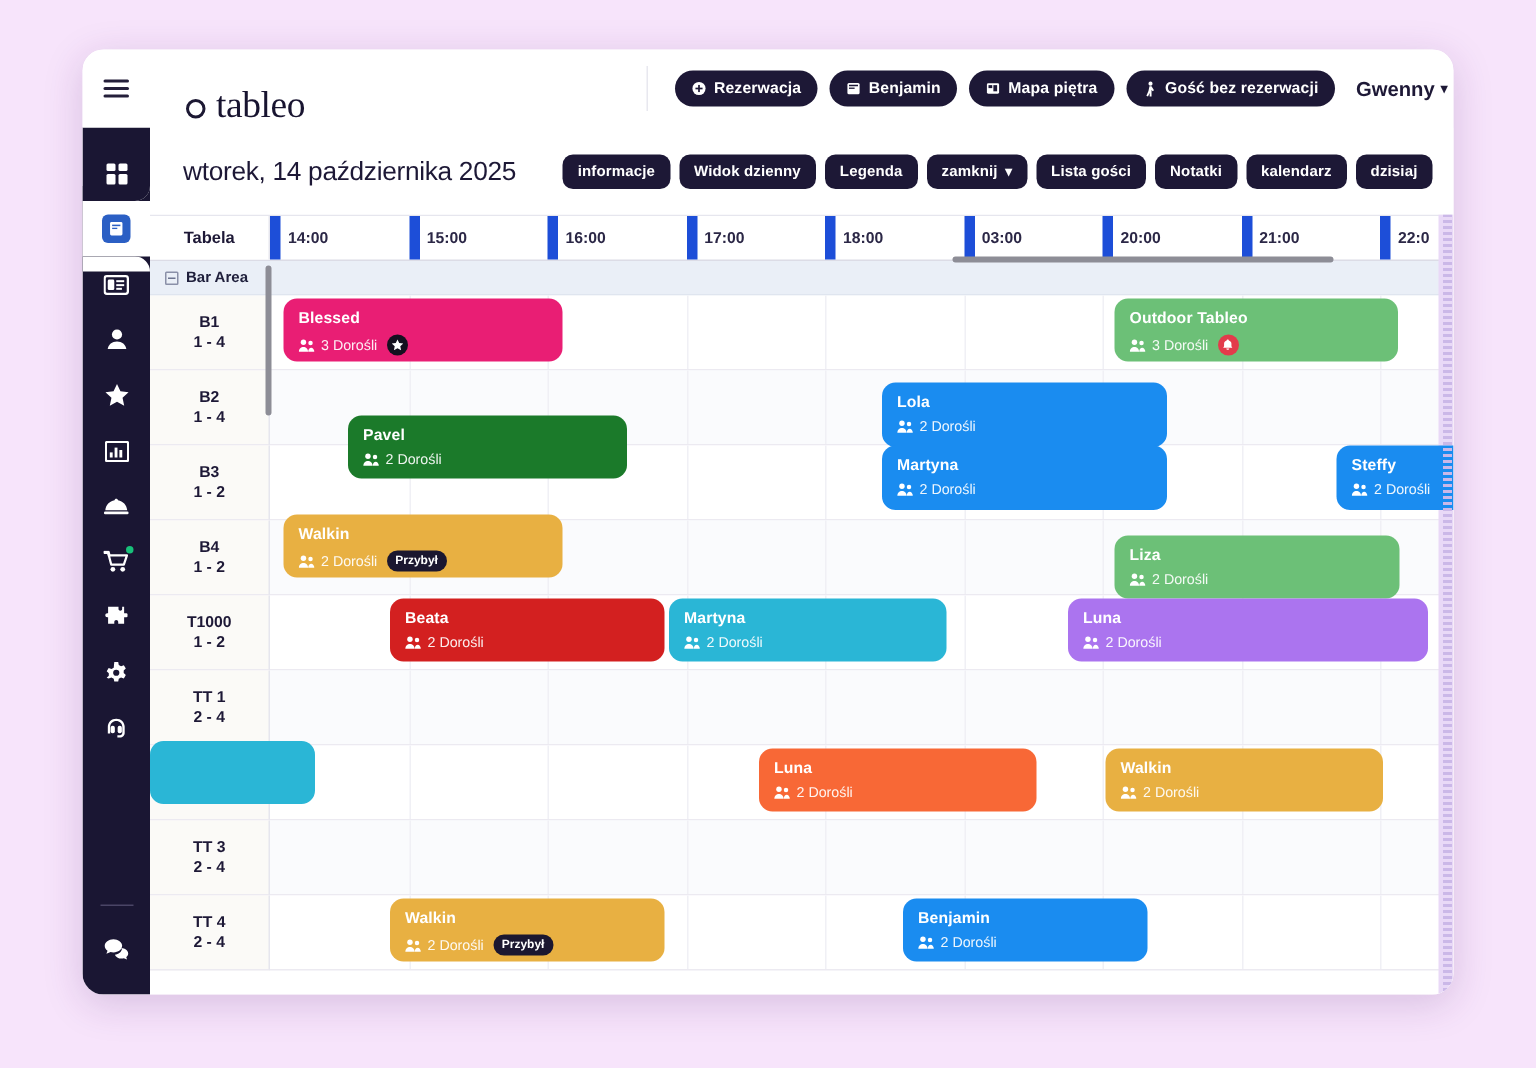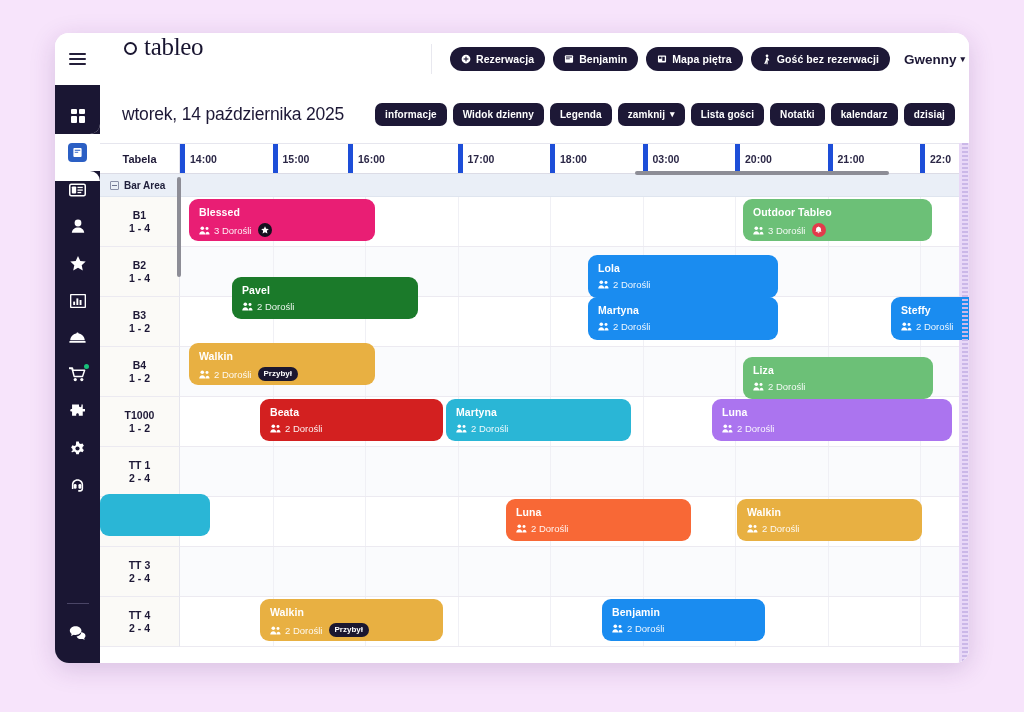--- a/index.html
+++ b/index.html
@@ -13,21 +13,21 @@
   
   #app-frame{
     position:absolute; left:55px; top:33px; width:914px; height:630px;
     background:#fff; border-radius:14px;
     box-shadow:0 6px 26px rgba(80,30,110,.18);
     overflow:hidden; display:flex; flex-direction:column;
   }
 
   
   #topbar{
-    height:52px; flex:0 0 52px; display:flex; align-items:flex-start;
+    height:52px; flex:0 0 52px; display:flex; align-items:flex-end;
     background:#fff; position:relative; z-index:6;
   }
   #burger-cell{ width:45px; height:52px; display:flex; align-items:center; justify-content:center; }
   .burger{ width:17px; height:12px; position:relative; }
   .burger i{ position:absolute; left:0; width:17px; height:2px; background:#241f3a; border-radius:2px; }
   .burger i:nth-child(1){ top:0 } .burger i:nth-child(2){ top:5px } .burger i:nth-child(3){ top:10px }
 
   #logo{ display:flex; align-items:center; gap:7px; padding-left:24px; }
   #logo .ring{
     width:13px;height:13px;border:2px solid #1c1833;border-radius:50%;
@@ -117,21 +117,21 @@
   }
   .label-col{
     width:80px; flex:0 0 80px; border-right:1px solid #e6e6ee;
     display:flex; align-items:center; justify-content:center;
     position:relative; z-index:2; background:#fff;
   }
   #tabela-label{ font-size:11px; font-weight:700; color:#1d1836; }
 
   #time-track{ flex:1; position:relative; }
   .tick{
-    position:absolute; top:0; bottom:0; border-left:5px solid #1d4ed8;
+    position:absolute; top:0; bottom:0; border-left:7px solid #1d4ed8;
   }
   .tick span{
     position:absolute; left:5px; top:9px; font-size:10.5px; font-weight:700;
     color:#2b2746; white-space:nowrap;
   }
 
   .group-row{
     height:23px; background:#eaeff7; border-bottom:1px solid #dfe5ef;
     display:flex; align-items:center;
   }
@@ -415,21 +415,21 @@
               <div class="label-col">
                 <span id="tabela-label">Tabela</span>
               </div>
               <div id="time-track">
                 <div class="tick" style="left: 0px;">
                   <span>14:00</span>
                 </div>
                 <div class="tick" style="left: 92.5px;">
                   <span>15:00</span>
                 </div>
-                <div class="tick" style="left: 168px;">
+                <div class="tick" style="left: 185px;">
                   <span>16:00</span>
                 </div>
                 <div class="tick" style="left: 277.5px;">
                   <span>17:00</span>
                 </div>
                 <div class="tick" style="left: 370px;">
                   <span>18:00</span>
                 </div>
                 <div class="tick" style="left: 462.5px;">
                   <span>03:00</span>

